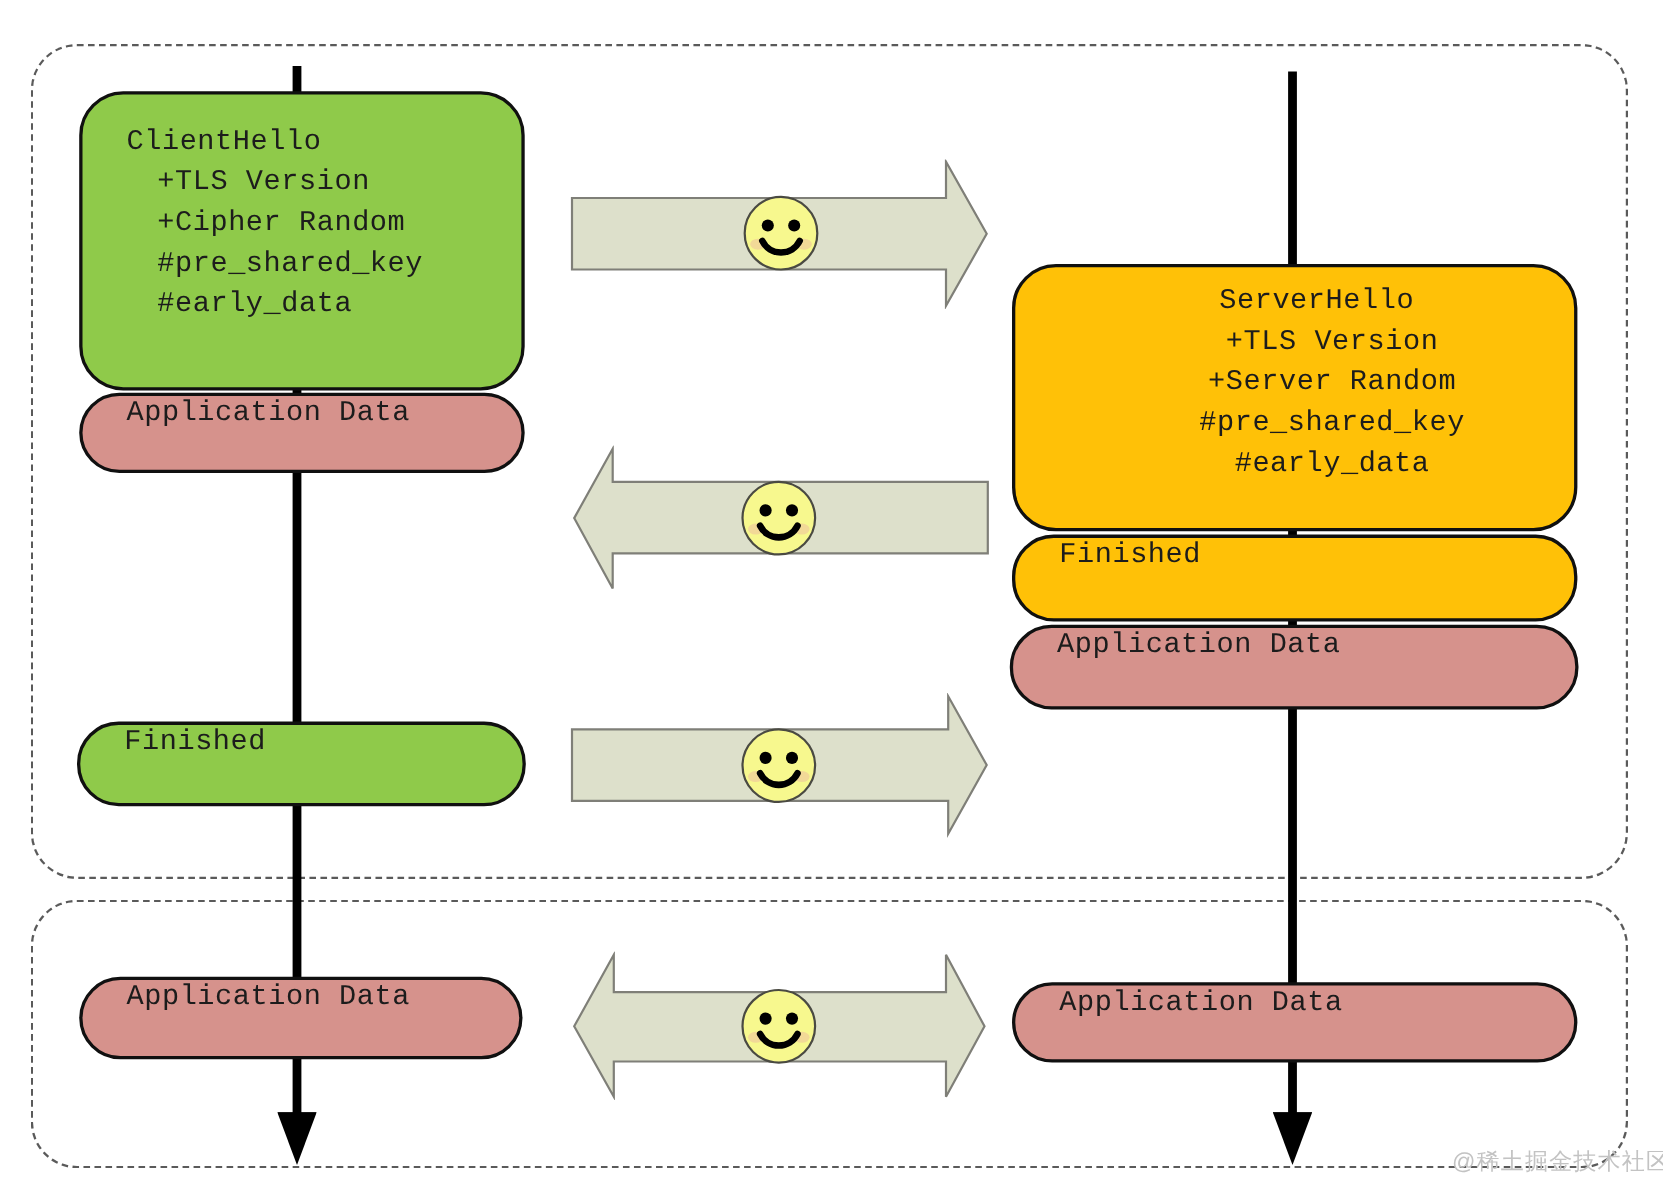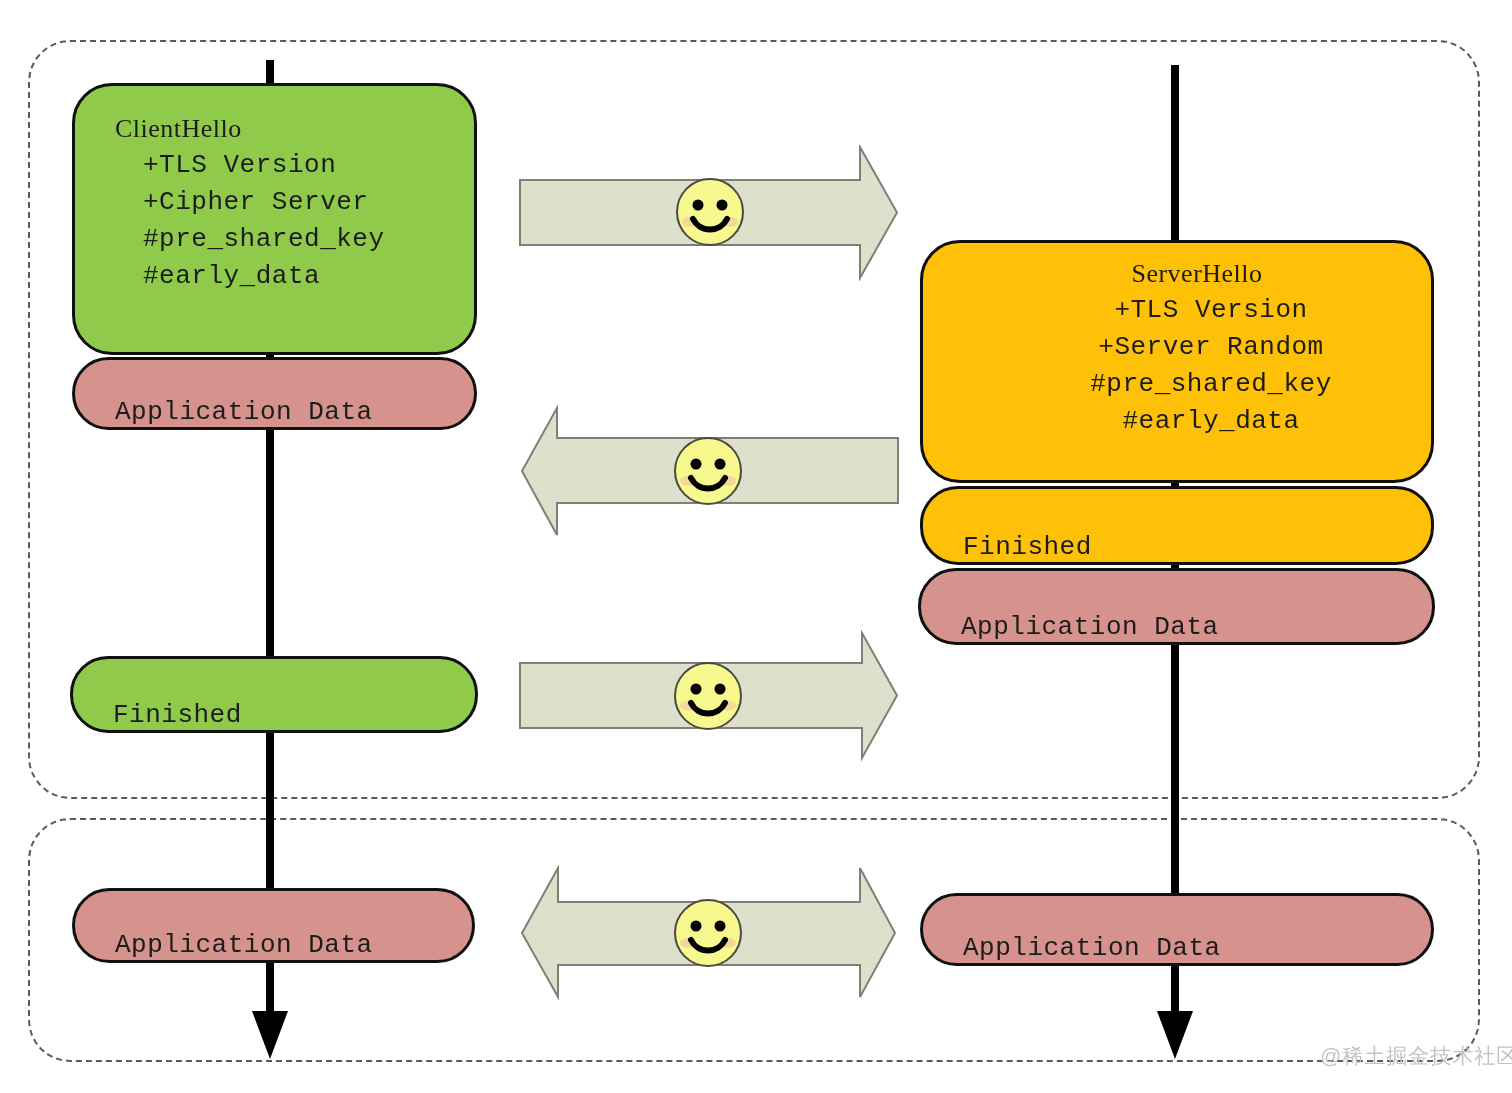--- a/index.html
+++ b/index.html
@@ -35,35 +35,35 @@
     border:3px solid #101010;
     box-sizing:border-box;
     font-size:26px;
     letter-spacing:0.5px;
     color:#1c1c1c;
   }
   .hello-box{border-radius:40px;padding:24px 0 0 40px;line-height:37px;}
   .hello-box.server{padding-top:12px;}
   .pill{
     border-radius:38px;
-    display:flex;align-items:flex-end;
+    display:flex;align-items:flex-start;
     padding-left:40px;
   }
   .green{background:#8fca4a;}
   .orange{background:#ffc107;}
   .pink{background:#d6928c;}
   .c-hello{left:72px;top:83px;width:405px;height:272px;}
   .c-appdata-hs{left:72px;top:357px;width:405px;height:73px;}
   .c-finished{left:70px;top:656px;width:408px;height:77px;}
   .c-appdata{left:72px;top:888px;width:403px;height:75px;}
   .s-hello{left:920px;top:240px;width:514px;height:243px;text-align:center;}
   .s-finished{left:920px;top:486px;width:514px;height:79px;}
   .s-appdata-hs{left:918px;top:568px;width:517px;height:77px;}
   .s-appdata{left:920px;top:893px;width:514px;height:73px;}
-  .msg-title{white-space:pre;font-family:Liberation Serif, serif;}
+  .msg-title{white-space:pre;}
   .msg-line{white-space:pre;padding-left:28px;}
   .flow-arrow{position:absolute;}
   .watermark{
     position:absolute;
     left:1320px;top:1042px;
     font-size:21px;
     color:#c3c3c3;
     letter-spacing:1px;
     font-family:"Liberation Sans","DejaVu Sans",sans-serif;
     white-space:nowrap;
@@ -78,21 +78,21 @@
   <div class="dashed-box phase-2"></div>
 
   <div class="timeline client-line"></div>
   <div class="timeline server-line"></div>
   <div class="arrowhead-down client-head"></div>
   <div class="arrowhead-down server-head"></div>
 
   <div class="msg hello-box green c-hello">
     <div class="msg-title">ClientHello</div>
     <div class="msg-line">+TLS Version</div>
-    <div class="msg-line">+Cipher Server</div>
+    <div class="msg-line">+Cipher Random</div>
     <div class="msg-line">#pre_shared_key</div>
     <div class="msg-line">#early_data</div>
   </div>
   <div class="msg pill pink c-appdata-hs">
     <span>Application Data</span>
   </div>
   <div class="msg pill green c-finished">
     <span>Finished</span>
   </div>
   <div class="msg pill pink c-appdata">

